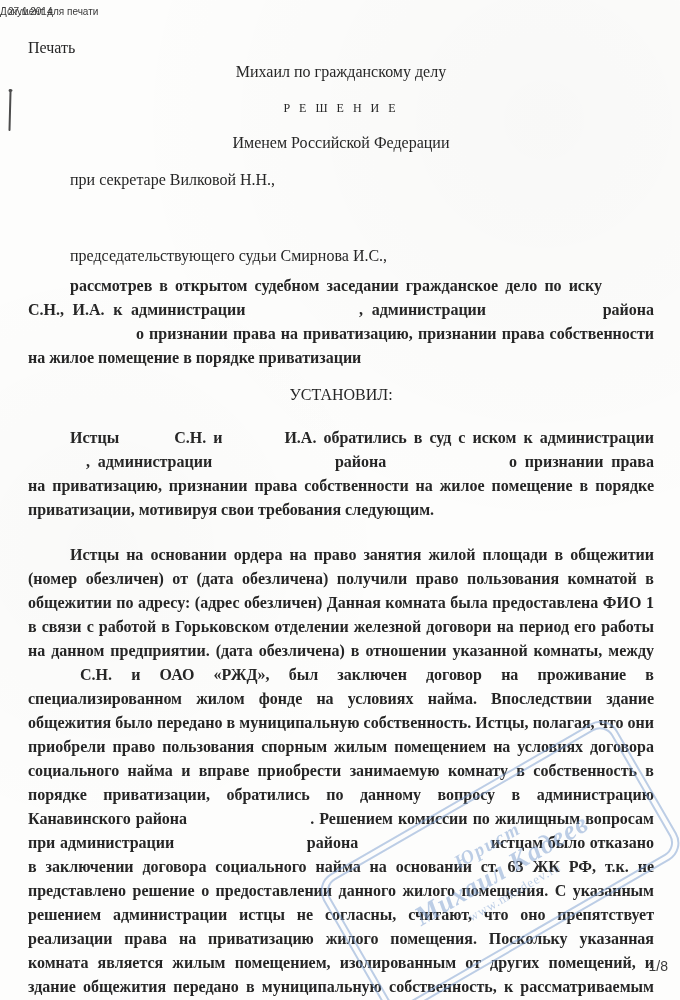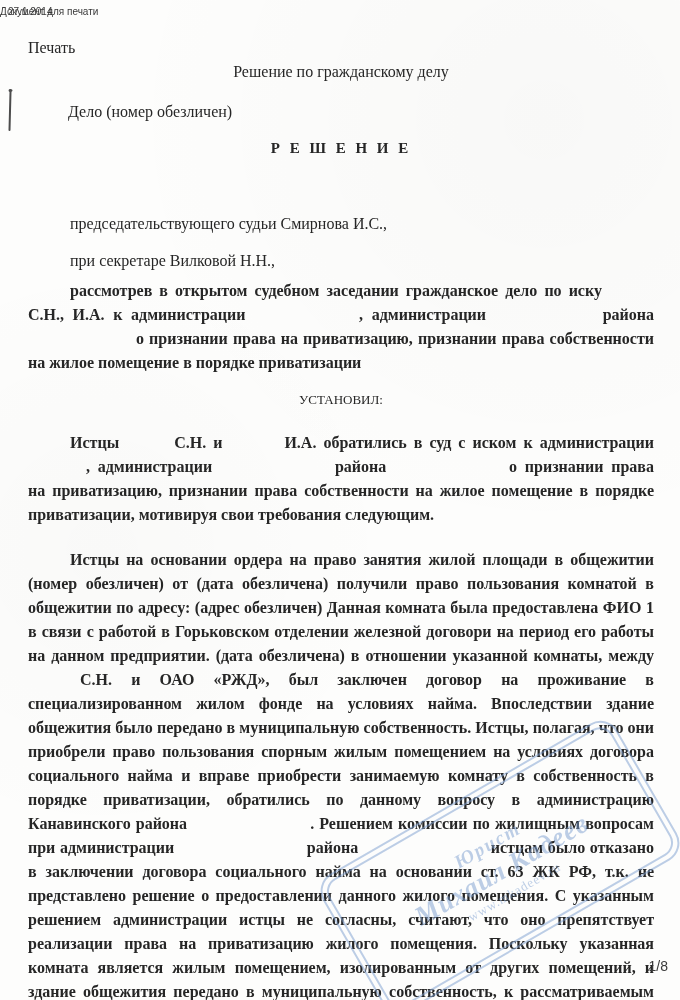--- a/index.html
+++ b/index.html
@@ -30,30 +30,30 @@
   
   .doc{
     position:absolute;left:28px;right:26px;top:36px;
     font-size:16px;line-height:24px;
   }
   .link{ color:#262626; cursor:pointer; }
   .print-link{ display:block; margin:0; }
   .subject{ text-align:center; margin:0; font-weight:normal; font-size:16px; }
   .case-info{ display:block; text-align:right; margin:0; }
   .case-number{ margin:16px 0 0 0; padding-left:40px; }
-  .heading{ text-align:center; font-weight:bold; font-size:15px; letter-spacing:3px; margin:12px 0 0 0; }
+  .heading{ text-align:center; font-weight:normal; font-size:12px; letter-spacing:3px; margin:12px 0 0 0; }
   .subheading{ text-align:center; margin:11px 0 0 0; }
   .line-indent{ margin:0; text-indent:42px; }
   .judge-line{ margin-top:52px; }
   .secretary-line{ margin-top:13px; }
   .para{
     margin:0; text-align:justify; text-indent:42px;font-weight:bold;
   }
   .considered{ margin-top:6px; }
-  .established{ text-align:center; margin:13px 0 0 0; font-weight:normal; font-size:13px; }
+  .established{ text-align:center; margin:13px 0 0 0; font-weight:normal; font-size:16px; }
   .claim{ margin-top:19px; }
   .facts{ margin-top:21px; }
   .gap{ display:inline-block; height:1px; }
   
   .pen-mark{
     position:absolute; left:9px; top:91px;
     width:2px; height:40px; background:#4c4c4c;
     border-radius:2px; transform:rotate(1.5deg);
   }
   .pen-mark::before{
@@ -103,31 +103,31 @@
       </div>
     </div>
   </div>
 
   <div class="pen-mark"></div>
 
   <div class="doc">
 
     <a class="link print-link">Печать</a>
 
-    <h1 class="subject">Решение по гражданскому делу</h1>
+    <h1 class="subject">Михаил по гражданскому делу</h1>
 
 
-    <p class="case-number">Дело (номер обезличен)</p>
 
     <h2 class="heading">Р Е Ш Е Н И Е</h2>
 
+    <p class="subheading">Именем Российской Федерации</p>
+
+    <p class="line-indent secretary-line">при секретаре Вилковой Н.Н.,</p>
 
     <p class="line-indent judge-line">председательствующего судьи Смирнова И.С.,</p>
-
-    <p class="line-indent secretary-line">при секретаре Вилковой Н.Н.,</p>
 
     <p class="para considered">рассмотрев в открытом судебном заседании гражданское дело по иску <span class="gap" style="width: 45px;"></span>С.Н., И.А. к администрации <span class="gap" style="width: 105px;"></span>, администрации <span class="gap" style="width: 108px;"></span>района <span class="gap" style="width: 108px;"></span>о признании права на приватизацию, признании права собственности на жилое помещение в порядке приватизации </p>
 
     <h3 class="established">УСТАНОВИЛ:</h3>
 
     <p class="para claim">Истцы <span class="gap" style="width: 48px;"></span>С.Н. и <span class="gap" style="width: 55px;"></span>И.А. обратились в суд с иском к администрации <span class="gap" style="width: 58px;"></span>, администрации <span class="gap" style="width: 115px;"></span>района <span class="gap" style="width: 115px;"></span>о признании права на приватизацию, признании права собственности на жилое помещение в порядке приватизации, мотивируя свои требования следующим. </p>
 
     <p class="para facts">Истцы на основании ордера на право занятия жилой площади в общежитии (номер обезличен) от (дата обезличена) получили право пользования комнатой в общежитии по адресу: (адрес обезличен) Данная комната была предоставлена ФИО 1 в связи с работой в Горьковском отделении железной договори на период его работы на данном предприятии. (дата обезличена) в отношении указанной комнаты, между <span class="gap" style="width: 52px;"></span>С.Н. и ОАО «РЖД», был заключен договор на проживание в специализированном жилом фонде на условиях найма. Впоследствии здание общежития было передано в муниципальную собственность. Истцы, полагая, что они приобрели право пользования спорным жилым помещением на условиях договора социального найма и вправе приобрести занимаемую комнату в собственность в порядке приватизации, обратились по данному вопросу в администрацию Канавинского района <span class="gap" style="width: 118px;"></span>. Решением комиссии по жилищным вопросам при администрации <span class="gap" style="width: 128px;"></span>района <span class="gap" style="width: 128px;"></span>истцам было отказано в заключении договора социального найма на основании ст. 63 ЖК РФ, т.к. не представлено решение о предоставлении данного жилого помещения. С указанным решением администрации истцы не согласны, считают, что оно препятствует реализации права на приватизацию жилого помещения. Поскольку указанная комната является жилым помещением, изолированным от других помещений, и здание общежития передано в муниципальную собственность, к рассматриваемым правоотношениям подлежат применению нормы Жилищного кодекса РФ о договоре социального найма. В указанной комнате зарегистрированы и проживают истцы с 1991 года, оплачивают коммунальные услуги, несут расходы по содержанию и ремонту жилого помещения. Истцы ранее в приватизации не участвовали. </p>
 
   </div>

